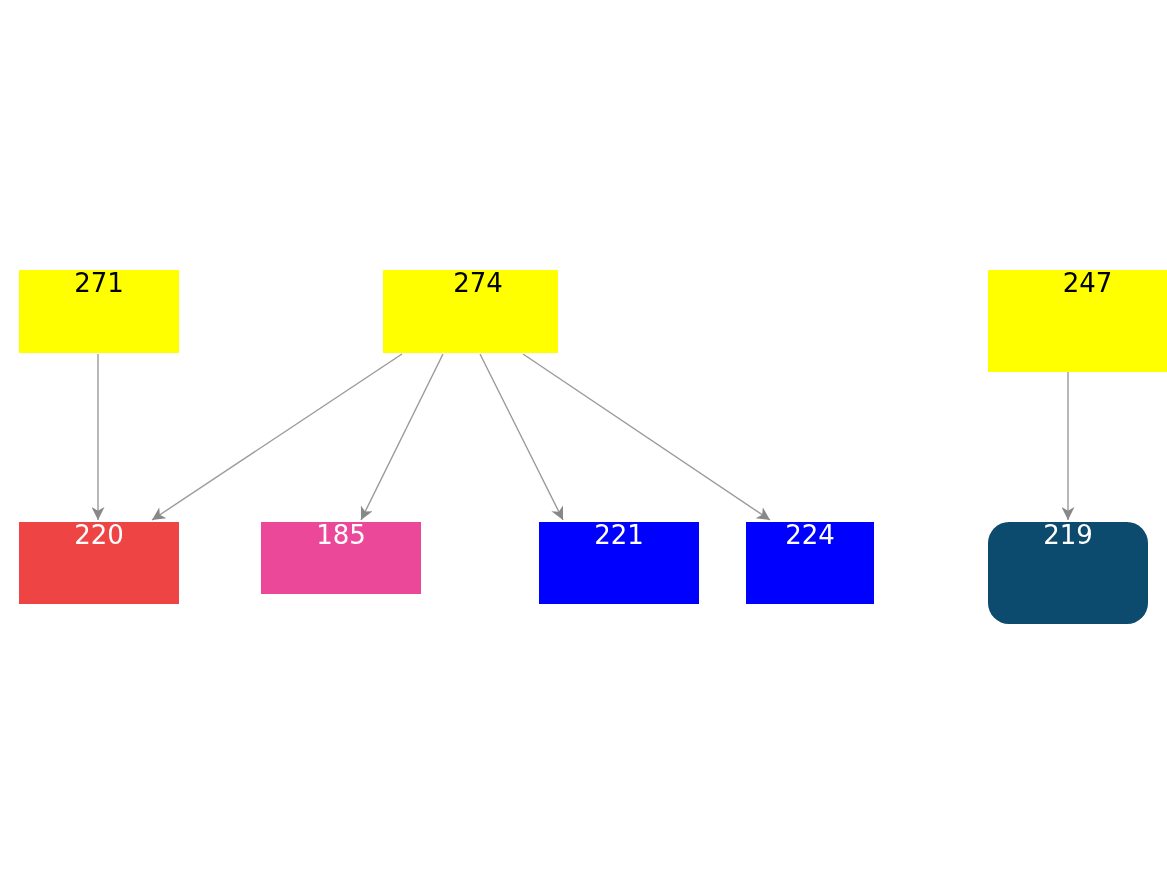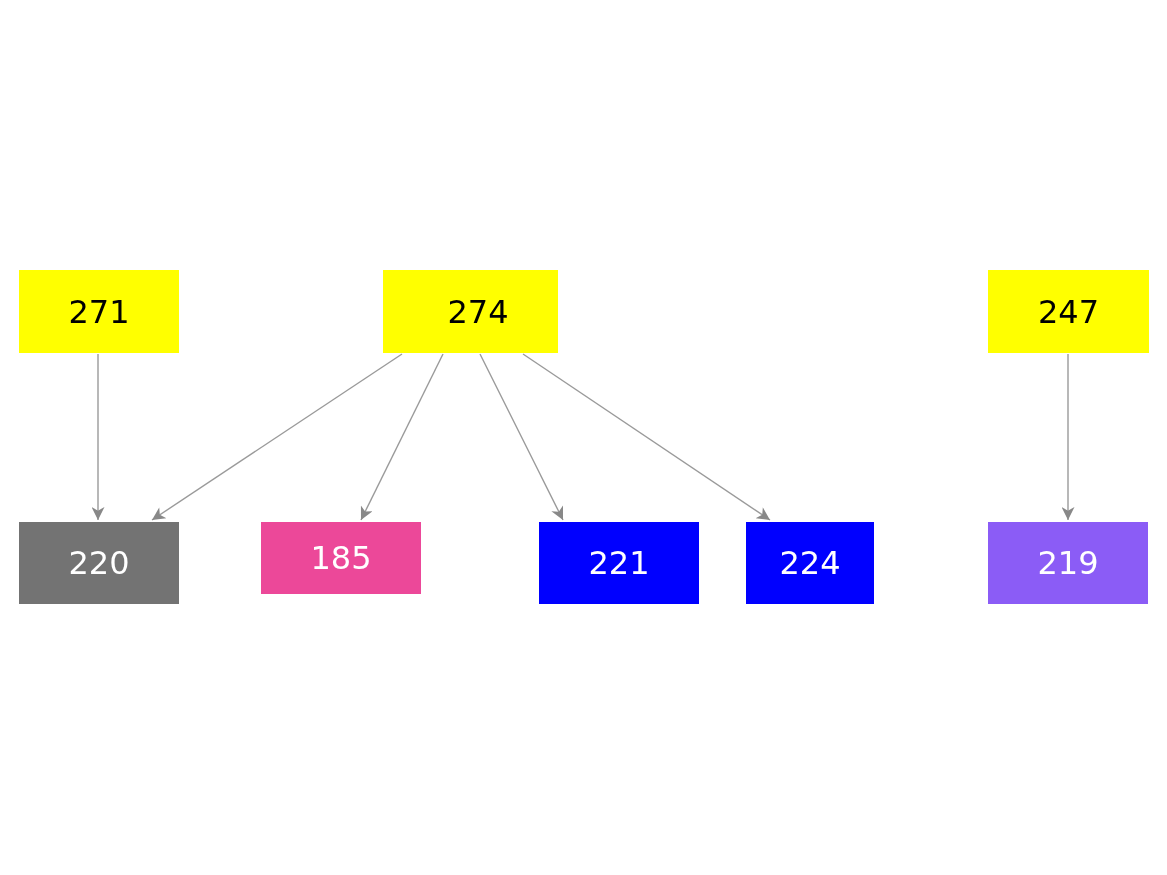--- a/index.html
+++ b/index.html
@@ -18,23 +18,23 @@
   .edges-layer {
     position: absolute;
     left: 0;
     top: 0;
     width: 1167px;
     height: 875px;
   }
   .node {
     position: absolute;
     display: flex;
-    align-items: center;
+    align-items: flex-start;
     justify-content: center;
-    font-size: 32px;
+    font-size: 26px;
     line-height: 1;
     user-select: none;
   }
 </style>
 </head>
 <body>
 
 <div class="canvas" style="background: rgb(255, 255, 255);">
   <svg class="edges-layer" width="1167" height="875" viewBox="0 0 1167 875" xmlns="http://www.w3.org/2000/svg">
     <defs>
@@ -51,32 +51,32 @@
         <line x1="1068" y1="354" x2="1068" y2="520" stroke="#9a9a9a" stroke-width="1.4" marker-end="url(#arrowhead)"></line>
       </g>
   </svg>
   <div>
       <div class="node" style="left: 19px; top: 270px; width: 160px; height: 83px; background: rgb(255, 255, 0); color: rgb(0, 0, 0);">
         <span>271</span>
       </div>
       <div class="node" style="left: 383px; top: 270px; width: 160px; height: 83px; background: rgb(255, 255, 0); color: rgb(0, 0, 0); padding-left: 15px;">
         <span>274</span>
       </div>
-      <div class="node" style="left: 988px; top: 270px; width: 161px; height: 83px; background: rgb(255, 255, 0); color: rgb(0, 0, 0);">
+      <div class="node" style="left: 988px; top: 270px; width: 161px; height: 102px; background: rgb(255, 255, 0); color: rgb(0, 0, 0); padding-left: 19px;">
         <span>247</span>
       </div>
-      <div class="node" style="left: 19px; top: 522px; width: 160px; height: 82px; background: #737373; color: rgb(255, 255, 255);">
+      <div class="node" style="left: 19px; top: 522px; width: 160px; height: 82px; background: #ef4444; color: rgb(255, 255, 255);">
         <span>220</span>
       </div>
       <div class="node" style="left: 261px; top: 522px; width: 160px; height: 72px; background: #ec4899; color: rgb(255, 255, 255);">
         <span>185</span>
       </div>
       <div class="node" style="left: 503px; top: 522px; width: 160px; height: 82px; background: rgb(0, 0, 255); color: rgb(255, 255, 255); margin-left: 36px;">
         <span>221</span>
       </div>
       <div class="node" style="left: 746px; top: 522px; width: 128px; height: 82px; background: rgb(0, 0, 255); color: rgb(255, 255, 255);">
         <span>224</span>
       </div>
-      <div class="node" style="left: 988px; top: 522px; width: 160px; height: 82px; background: #8b5cf6; color: rgb(255, 255, 255);">
+      <div class="node" style="left: 988px; top: 522px; width: 160px; height: 102px; background: #0c4a6e; color: rgb(255, 255, 255); border-radius: 21px;">
         <span>219</span>
       </div>
     </div>
 </div>
 
 </body></html>

